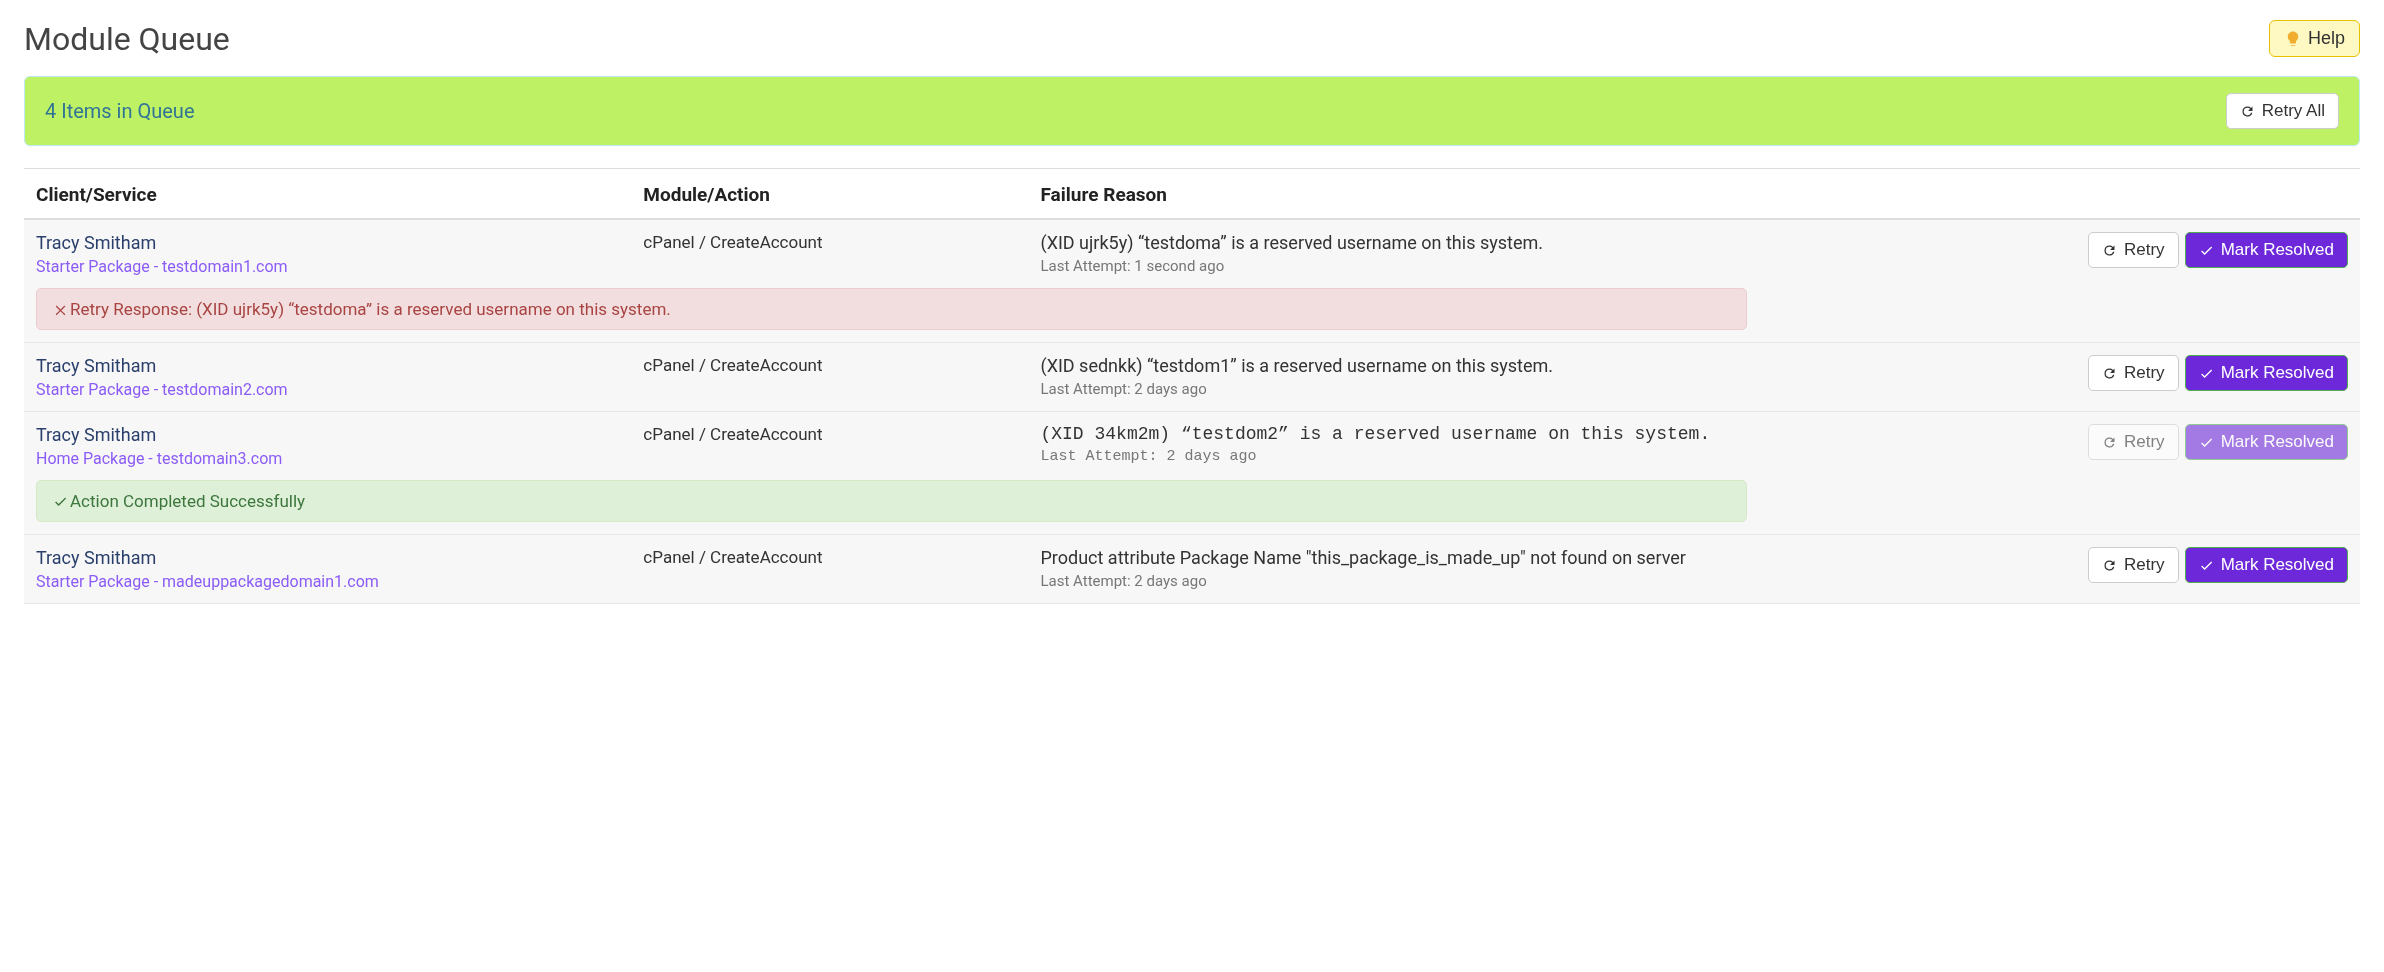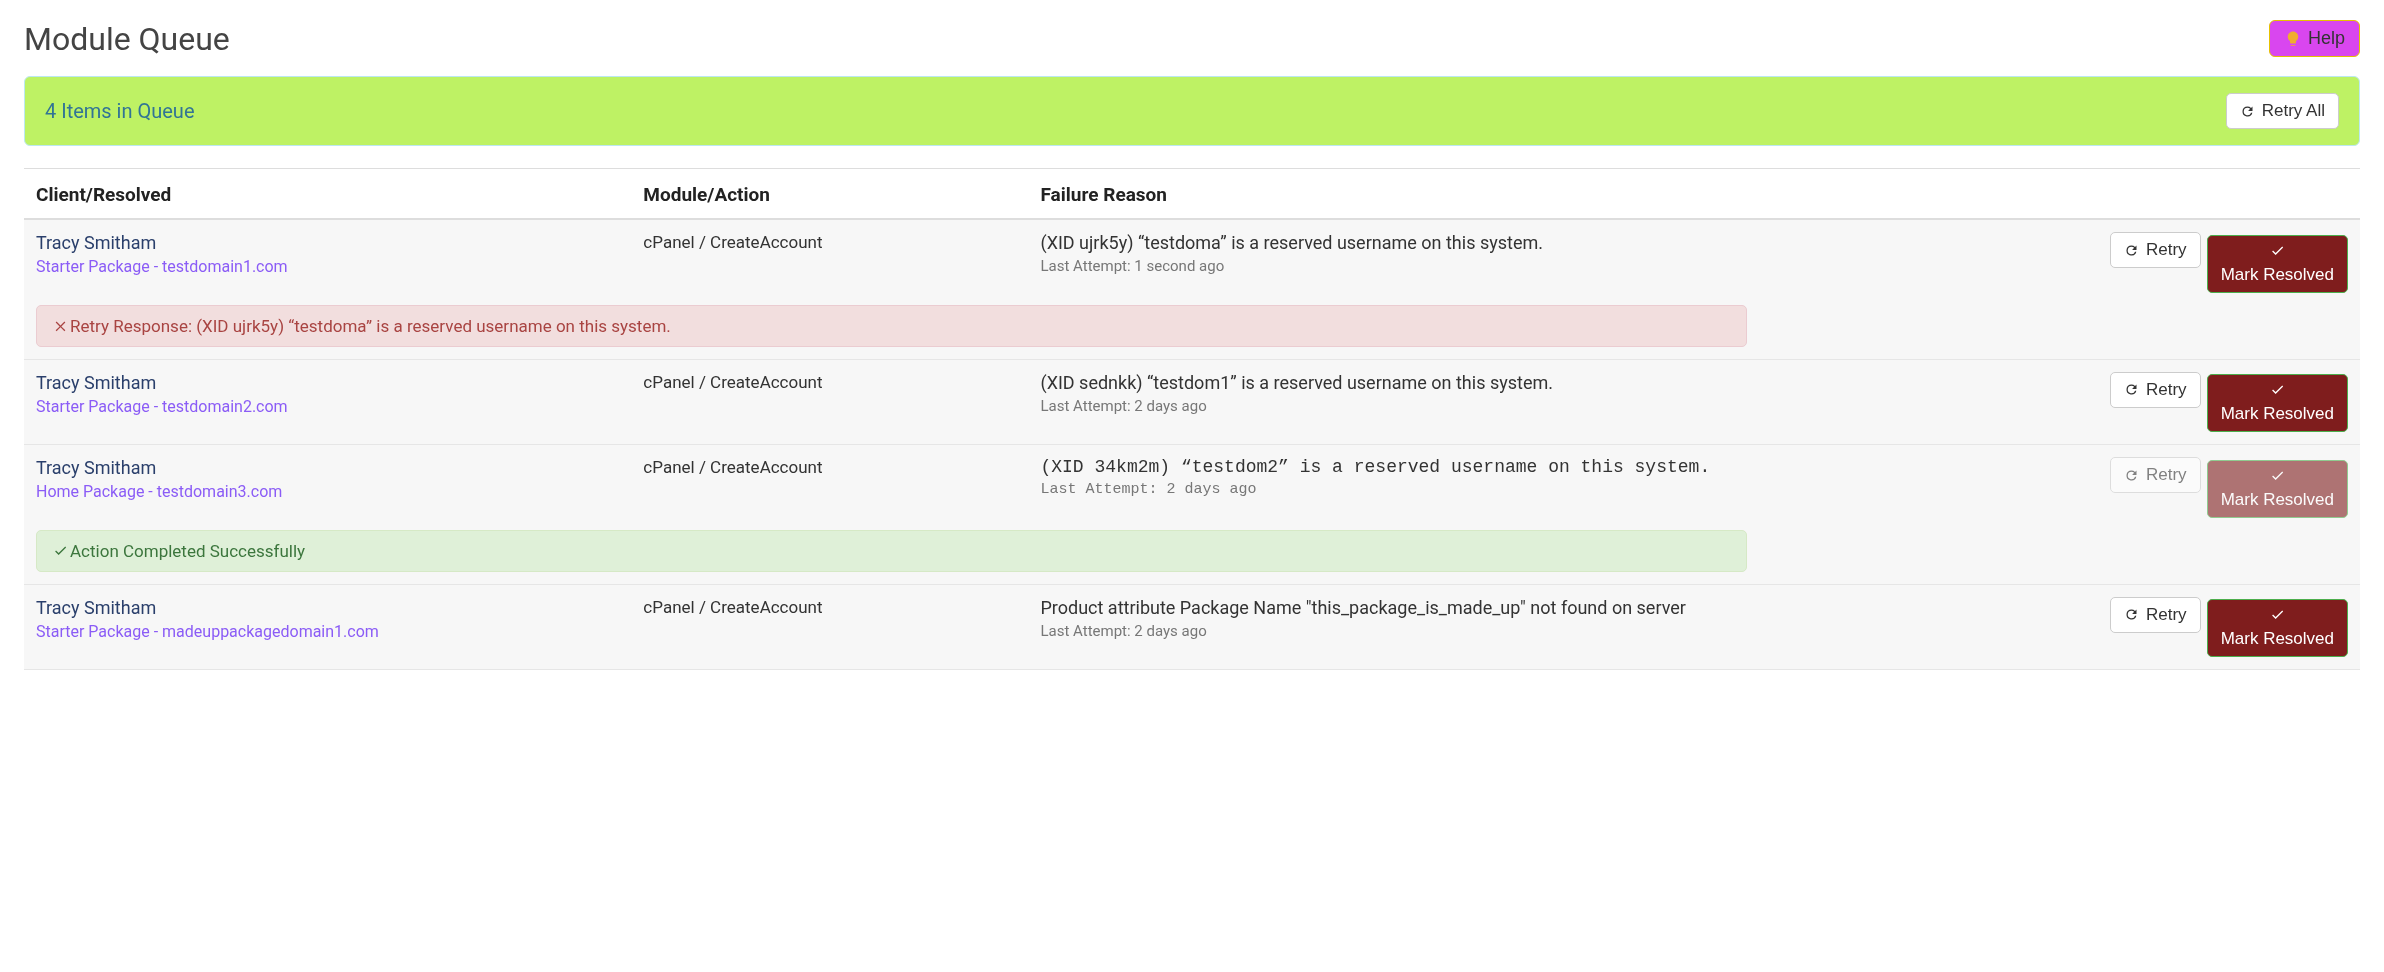--- a/index.html
+++ b/index.html
@@ -1,24 +1,24 @@
 <!DOCTYPE html>
 <html><head>
 <meta charset="utf-8">
 <style>
 * { box-sizing: border-box; margin: 0; padding: 0; }
 body { font-family: -apple-system, BlinkMacSystemFont, "Segoe UI", Roboto, Helvetica, Arial, sans-serif; color: #333; background: #fff; padding: 20px 24px; font-size: 17px; }
 .header-row { display: flex; justify-content: space-between; align-items: flex-start; margin-bottom: 18px; }
 .page-title { font-size: 32px; font-weight: 400; color: #444; }
-.help-btn { display: inline-flex; align-items: center; gap: 6px; background: #d946ef; border: 1px solid #e6c200; border-radius: 6px; padding: 7px 14px; font-size: 18px; color: #333; cursor: pointer; }
+.help-btn { display: inline-flex; align-items: center; gap: 6px; background: #fef9c3; border: 1px solid #e6c200; border-radius: 6px; padding: 7px 14px; font-size: 18px; color: #333; cursor: pointer; }
 .bulb-icon svg { width: 18px; height: 18px; display: block; }
 .queue-bar { display: flex; justify-content: space-between; align-items: center; background: #bef264; border: 1px solid #bce8f1; border-radius: 6px; padding: 16px 20px; margin-bottom: 22px; }
 .queue-count { color: #317495; font-size: 20px; }
 .btn { display: inline-flex; align-items: center; gap: 7px; border-radius: 5px; padding: 7px 13px; font-size: 17px; cursor: pointer; border: 1px solid #ccc; background: #fff; color: #333; white-space: nowrap; justify-content: space-between; }
-.btn-green { background: #7f1d1d; border-color: #4cae4c; color: #fff; flex-direction: column; }
+.btn-green { background: #6d28d9; border-color: #4cae4c; color: #fff; }
 .btn[disabled] { opacity: 0.6; cursor: not-allowed; }
 .btn .ic svg { width: 15px; height: 15px; display: block; }
 .btn-green .ic svg { fill: #fff; }
 hr.sep { border: none; border-top: 1px solid #ddd; margin: 0; }
 table.qtable { width: 100%; border-collapse: collapse; }
 table.qtable th { text-align: left; font-weight: 700; font-size: 19px; padding: 14px 12px 12px; border-bottom: 2px solid #ddd; color: #222; }
 table.qtable td { padding: 12px; border-bottom: 1px solid #e6e6e6; vertical-align: top; }
 table.qtable tbody tr.row { background: #f7f7f7; margin-top: 39px; }
 .client-name { color: #2a3f6b; font-size: 18px; font-weight: 400; }
 .service-line { color: #8b5cf6; font-size: 16px; margin-top: 4px; }
@@ -61,21 +61,21 @@
     </span>
     <span>Retry All</span>
   </button>
 </div>
 
 <hr class="sep">
 
 <table class="qtable">
   <thead>
     <tr>
-      <th style="width:26%">Client/Resolved</th>
+      <th style="width:26%">Client/Service</th>
       <th style="width:17%">Module/Action</th>
       <th>Failure Reason</th>
       <th style="width:18%"></th>
     </tr>
   </thead>
   <tbody id="queue-body">
       <tr class="row">
         <td style="border-bottom: none;">
           <div class="client-name">Tracy Smitham</div>
           <div class="service-line">Starter Package - testdomain1.com</div>

